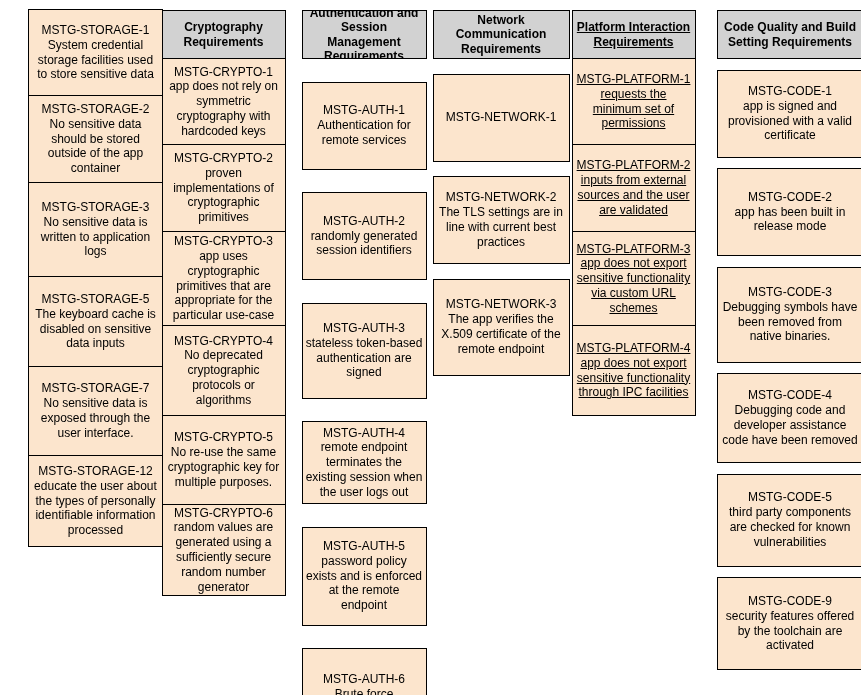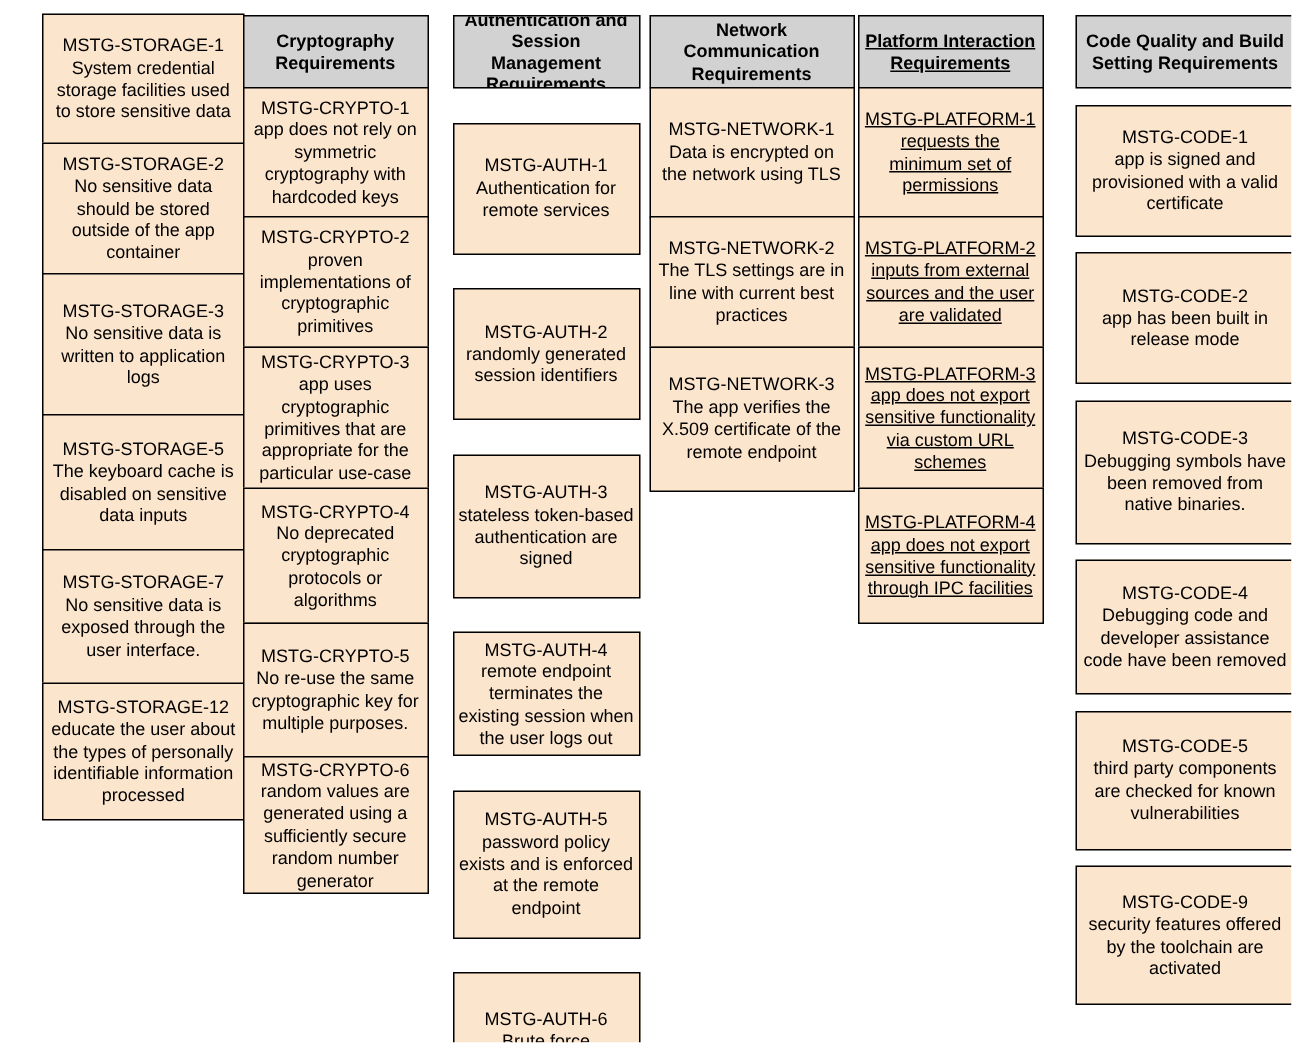--- a/index.html
+++ b/index.html
@@ -23,21 +23,21 @@
     display: flex;
     align-items: flex-start;
   }
   .col {
     display: flex;
     flex-direction: column;
   }
   .col-storage  { width: 135px; }
   .col-crypto   { width: 124px; margin-left: -1.5px; align-items: flex-end; }
   .col-auth     { width: 125px; margin-left: 16px; gap: 24px; }
-  .col-network  { width: 137px; margin-left: 6px; }
+  .col-network  { width: 137px; margin-left: 6px; gap: 16px; }
   .col-platform { width: 124px; margin-left: 2px; text-decoration: underline; }
   .col-code     { width: 147px; margin-left: 21px; gap: 12px; }
   .hdr {
     box-sizing: border-box;
     height: 49px;
     background: #d2d2d2;
     border: 1.5px solid #000000;
     display: flex;
     align-items: center;
     justify-content: center;
@@ -162,21 +162,20 @@
       <div class="cell auth-last" style="height:94px">
         <span class="req-id">MSTG-AUTH-7</span>
         <span class="req-text">Sessions are invalidated at the remote endpoint after a predefined period of inactivity</span>
       </div>
     </div>
 
     <div class="col col-network">
       <div class="hdr">Network Communication Requirements</div>
       <div class="cell" style="height:88px">
         <span class="req-id">MSTG-NETWORK-1</span>
-        <span class="req-text">Data is encrypted on the network using TLS</span>
       </div>
       <div class="cell" style="height:88px">
         <span class="req-id">MSTG-NETWORK-2</span>
         <span class="req-text">The TLS settings are in line with current best practices</span>
       </div>
       <div class="cell" style="height:97px">
         <span class="req-id">MSTG-NETWORK-3</span>
         <span class="req-text">The app verifies the X.509 certificate of the remote endpoint</span>
       </div>
     </div>

